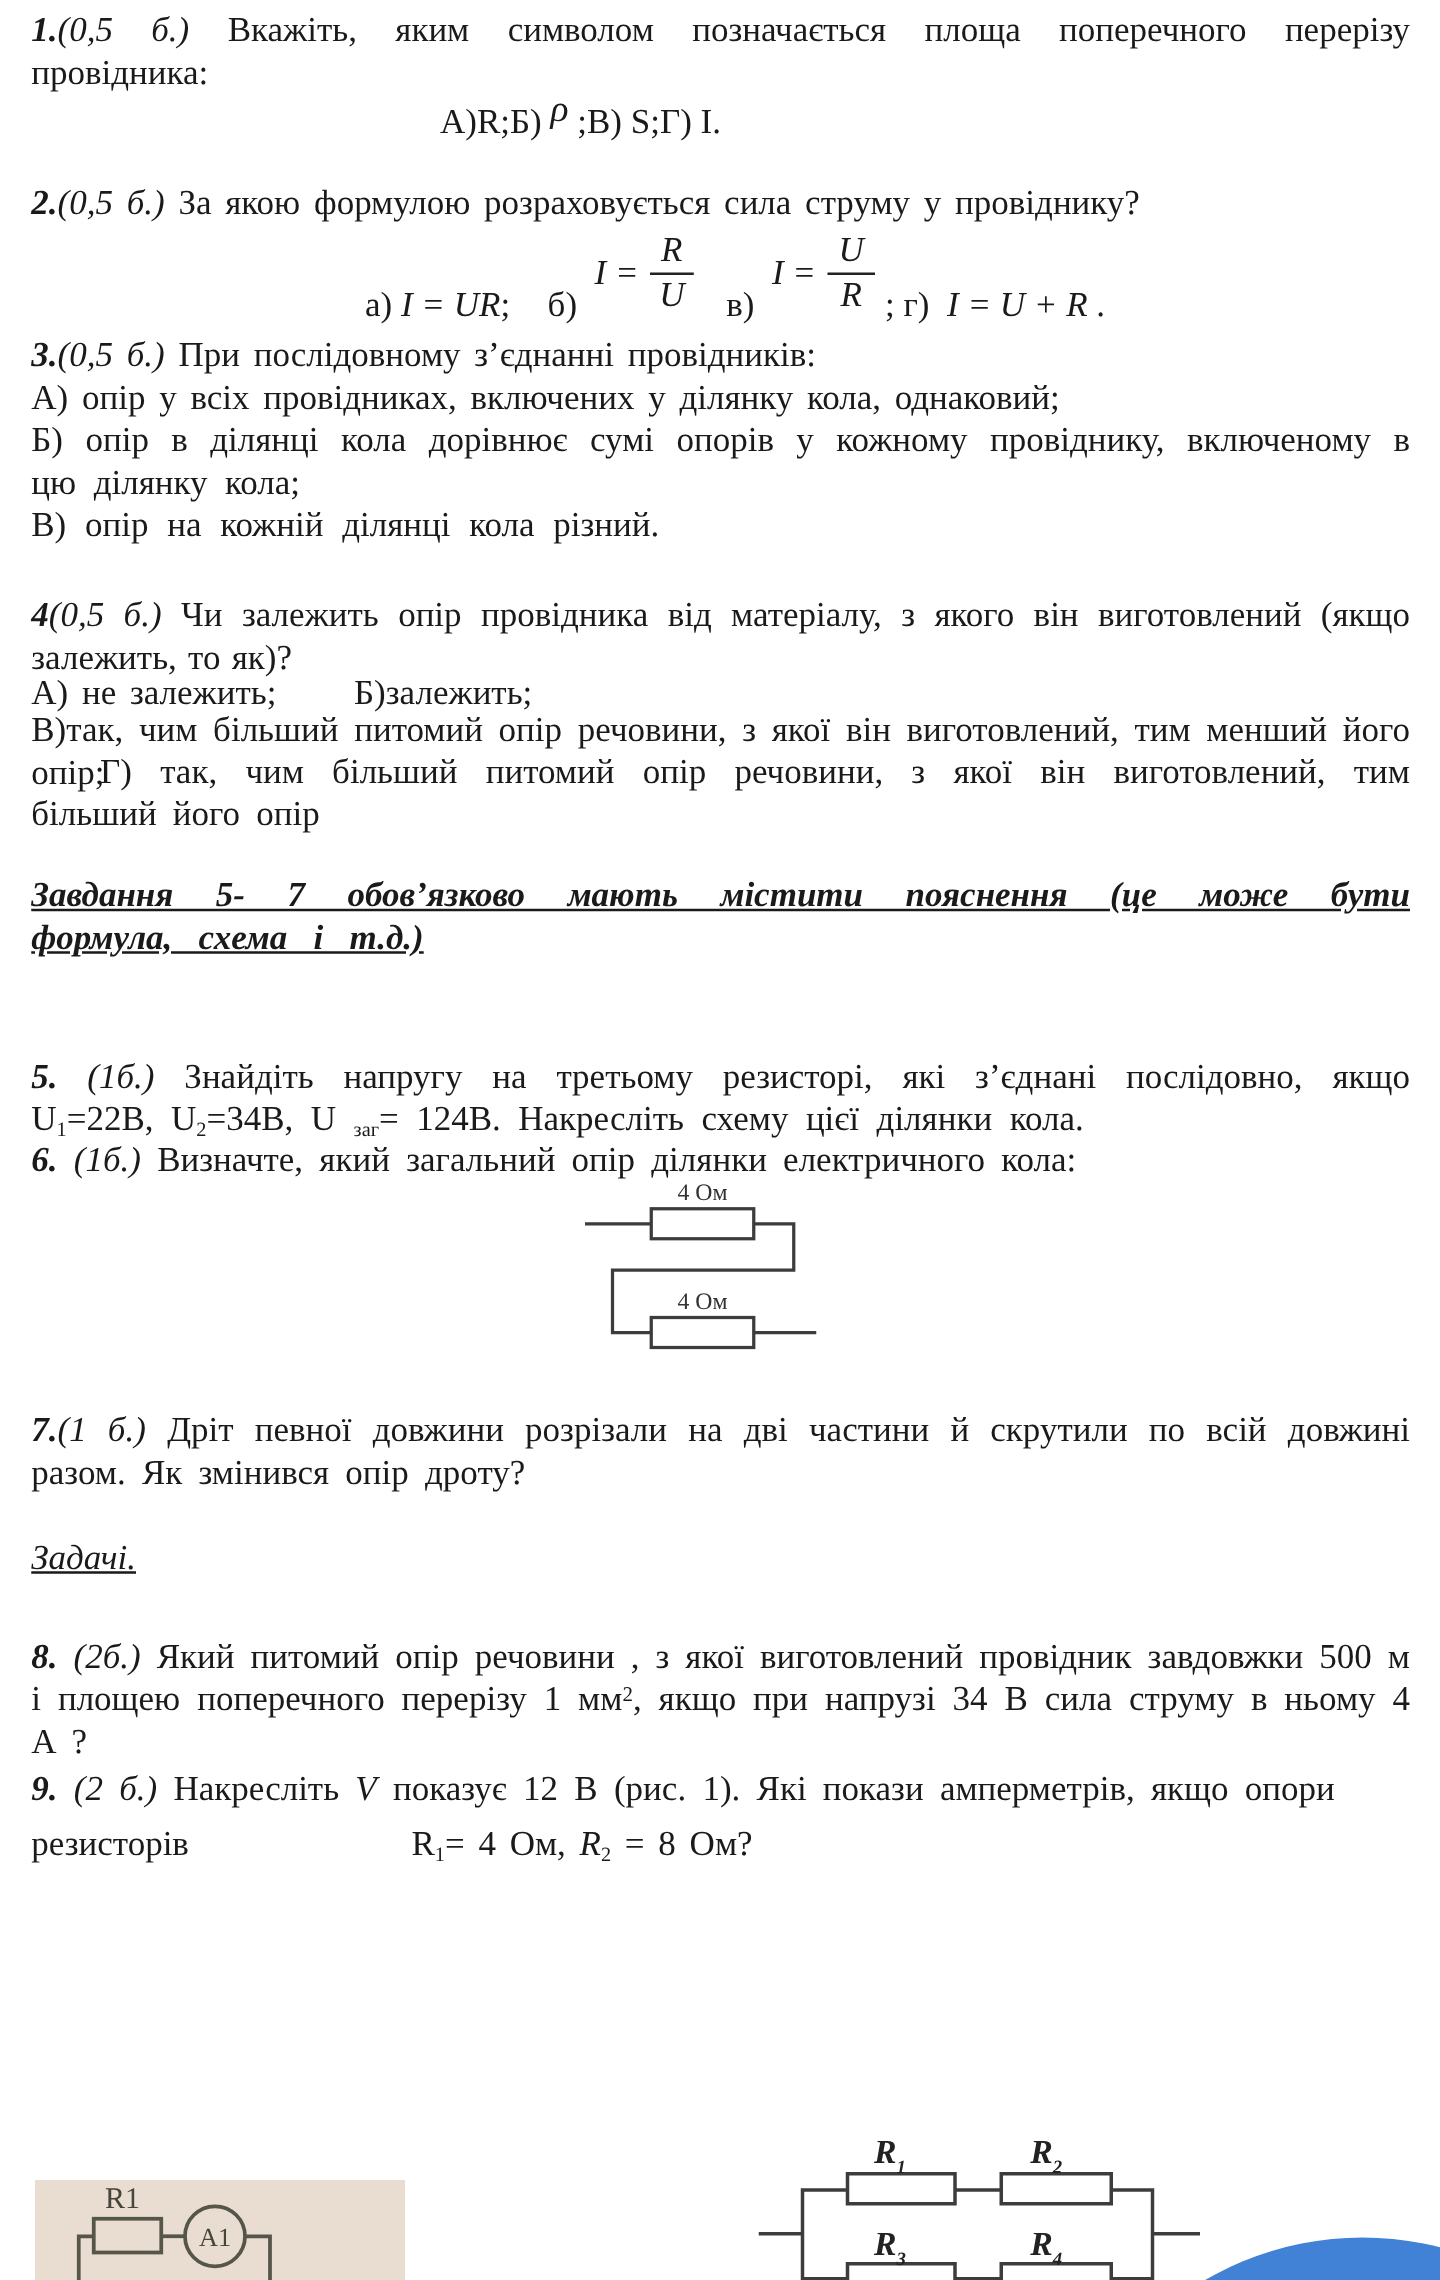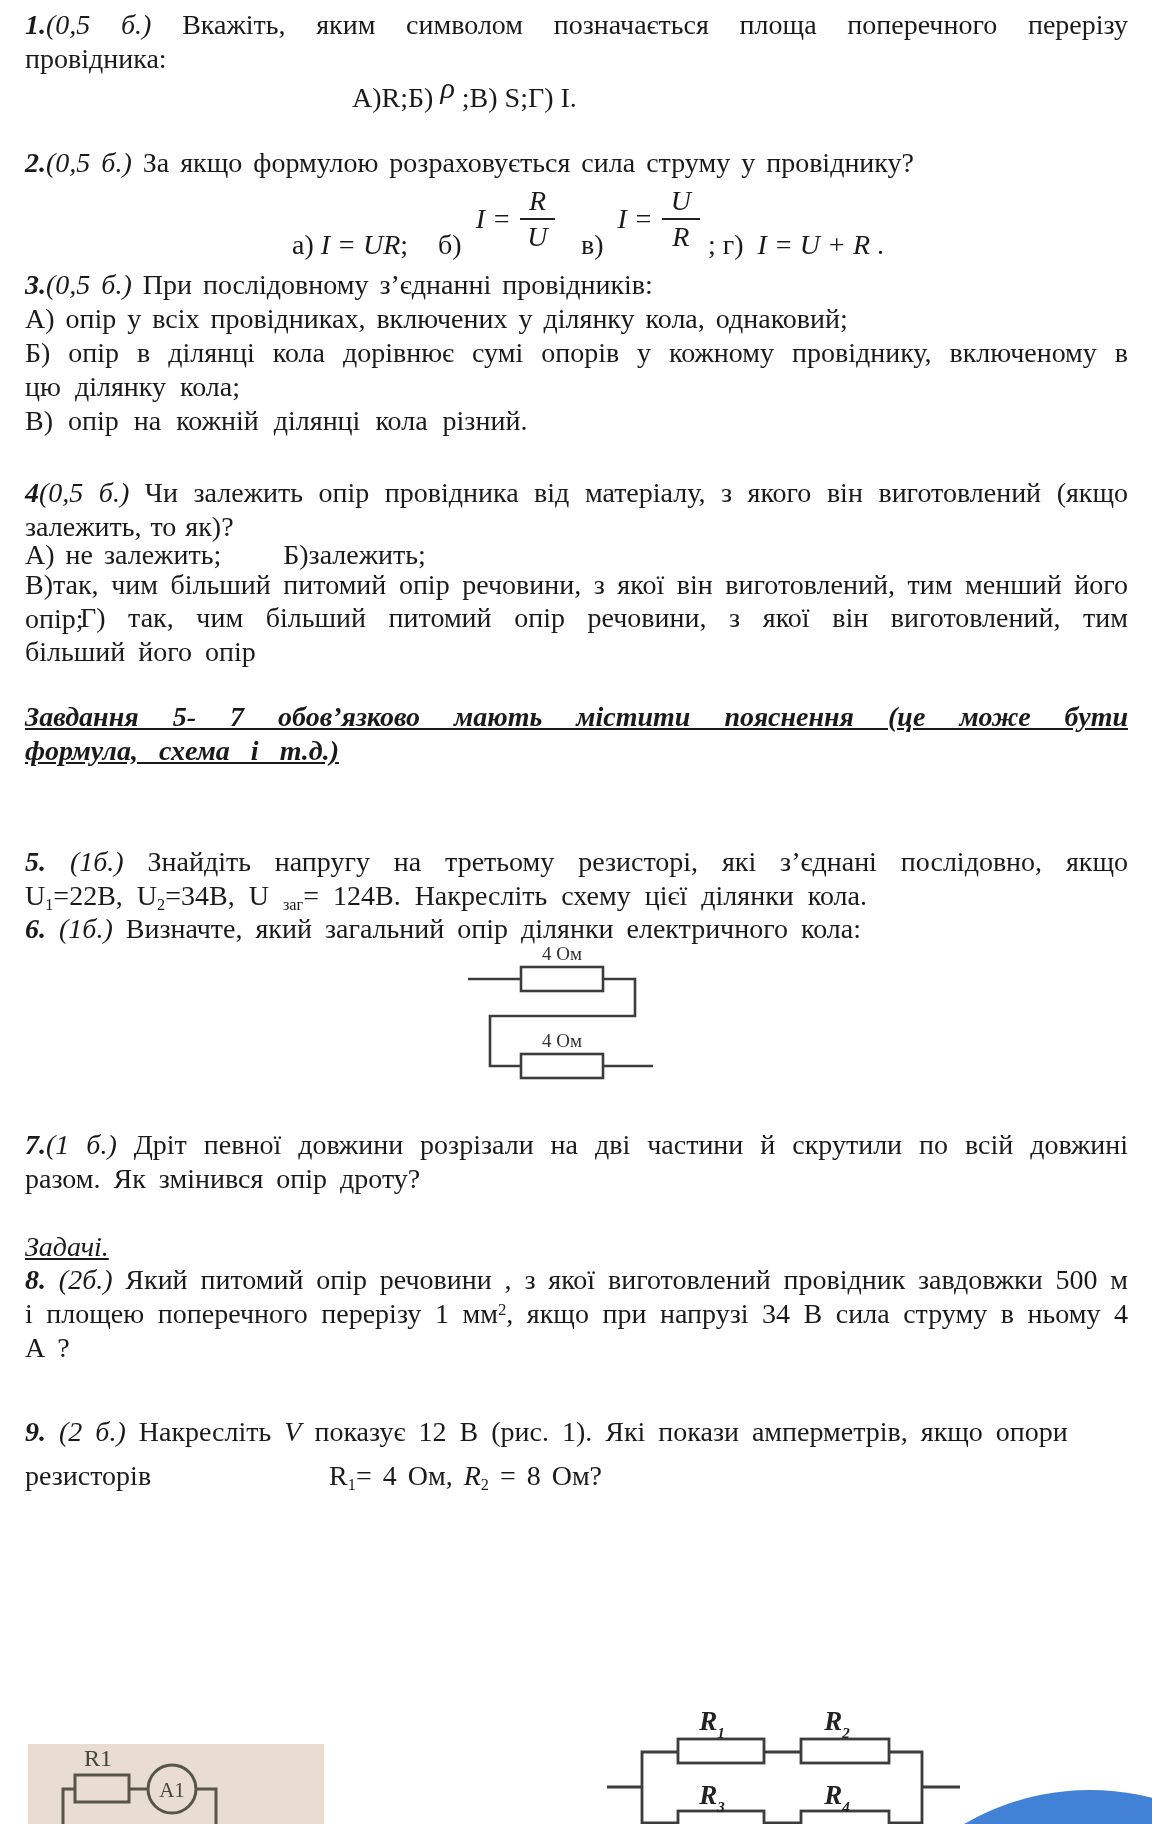--- a/index.html
+++ b/index.html
@@ -66,21 +66,21 @@
   </div>
   <div class="block optrow" style="top:80px;left:352px;">
     <span class="opt">А)R;</span>
     <span class="opt"><span>Б)</span> <span class="rho">ρ</span> <span>;</span></span>
     <span class="opt">В) S;</span>
     <span class="opt">Г) І.</span>
   </div>
 
   <div class="block" style="top:146px">
     <p class="para"><b class="qnum">2.</b><i class="pts">(0,5 б.)</i>
-      <span>За якщо формулою розраховується сила струму у провіднику?</span></p>
+      <span>За якою формулою розраховується сила струму у провіднику?</span></p>
   </div>
   <div class="block fml-row" style="top:176px;left:292px">
     <span class="fcell bottom"><span class="lbl">а)</span> <span>I = UR</span><span class="lbl">;</span></span>
     <span class="fcell bottom lbl" style="margin-left:30px;font-style:normal">б)</span>
     <span class="ffrac" style="margin-left:14px">
         <span>I =</span>
         <span class="frac">
           <span class="num">R</span>
           <span class="den">U</span>
         </span>
@@ -157,21 +157,21 @@
 
   <div class="block" style="top:1128px">
     <p class="para" style="word-spacing:6px"><b class="qnum">7.</b><i class="pts">(1 б.)</i>
       <span>Дріт певної довжини розрізали на дві частини й скрутили по всій довжині разом. Як змінився опір дроту?</span></p>
   </div>
 
   <div class="block" style="top:1230px">
     <p class="para zad">Задачі.</p>
   </div>
 
-  <div class="block" style="top:1263px">
+  <div class="block" style="top:1309px">
     <p class="para" style="word-spacing:5px"><b class="qnum">8.</b> <i class="pts">(2б.)</i>
       <span>Який питомий опір речовини , з якої виготовлений провідник завдовжки 500 м і площею поперечного перерізу 1 мм</span><sup>2</sup><span>, якщо при напрузі 34 В сила струму в ньому 4 А ?</span></p>
   </div>
 
   <div class="block" style="top:1415px">
     <p class="para" style="word-spacing:6px"><b class="qnum">9.</b> <i class="pts">(2 б.)</i>
       <span>Накресліть</span>
       <i>V</i>
       <span>показує 12 В (рис. 1). Які покази амперметрів, якщо опори</span></p>
   </div>

